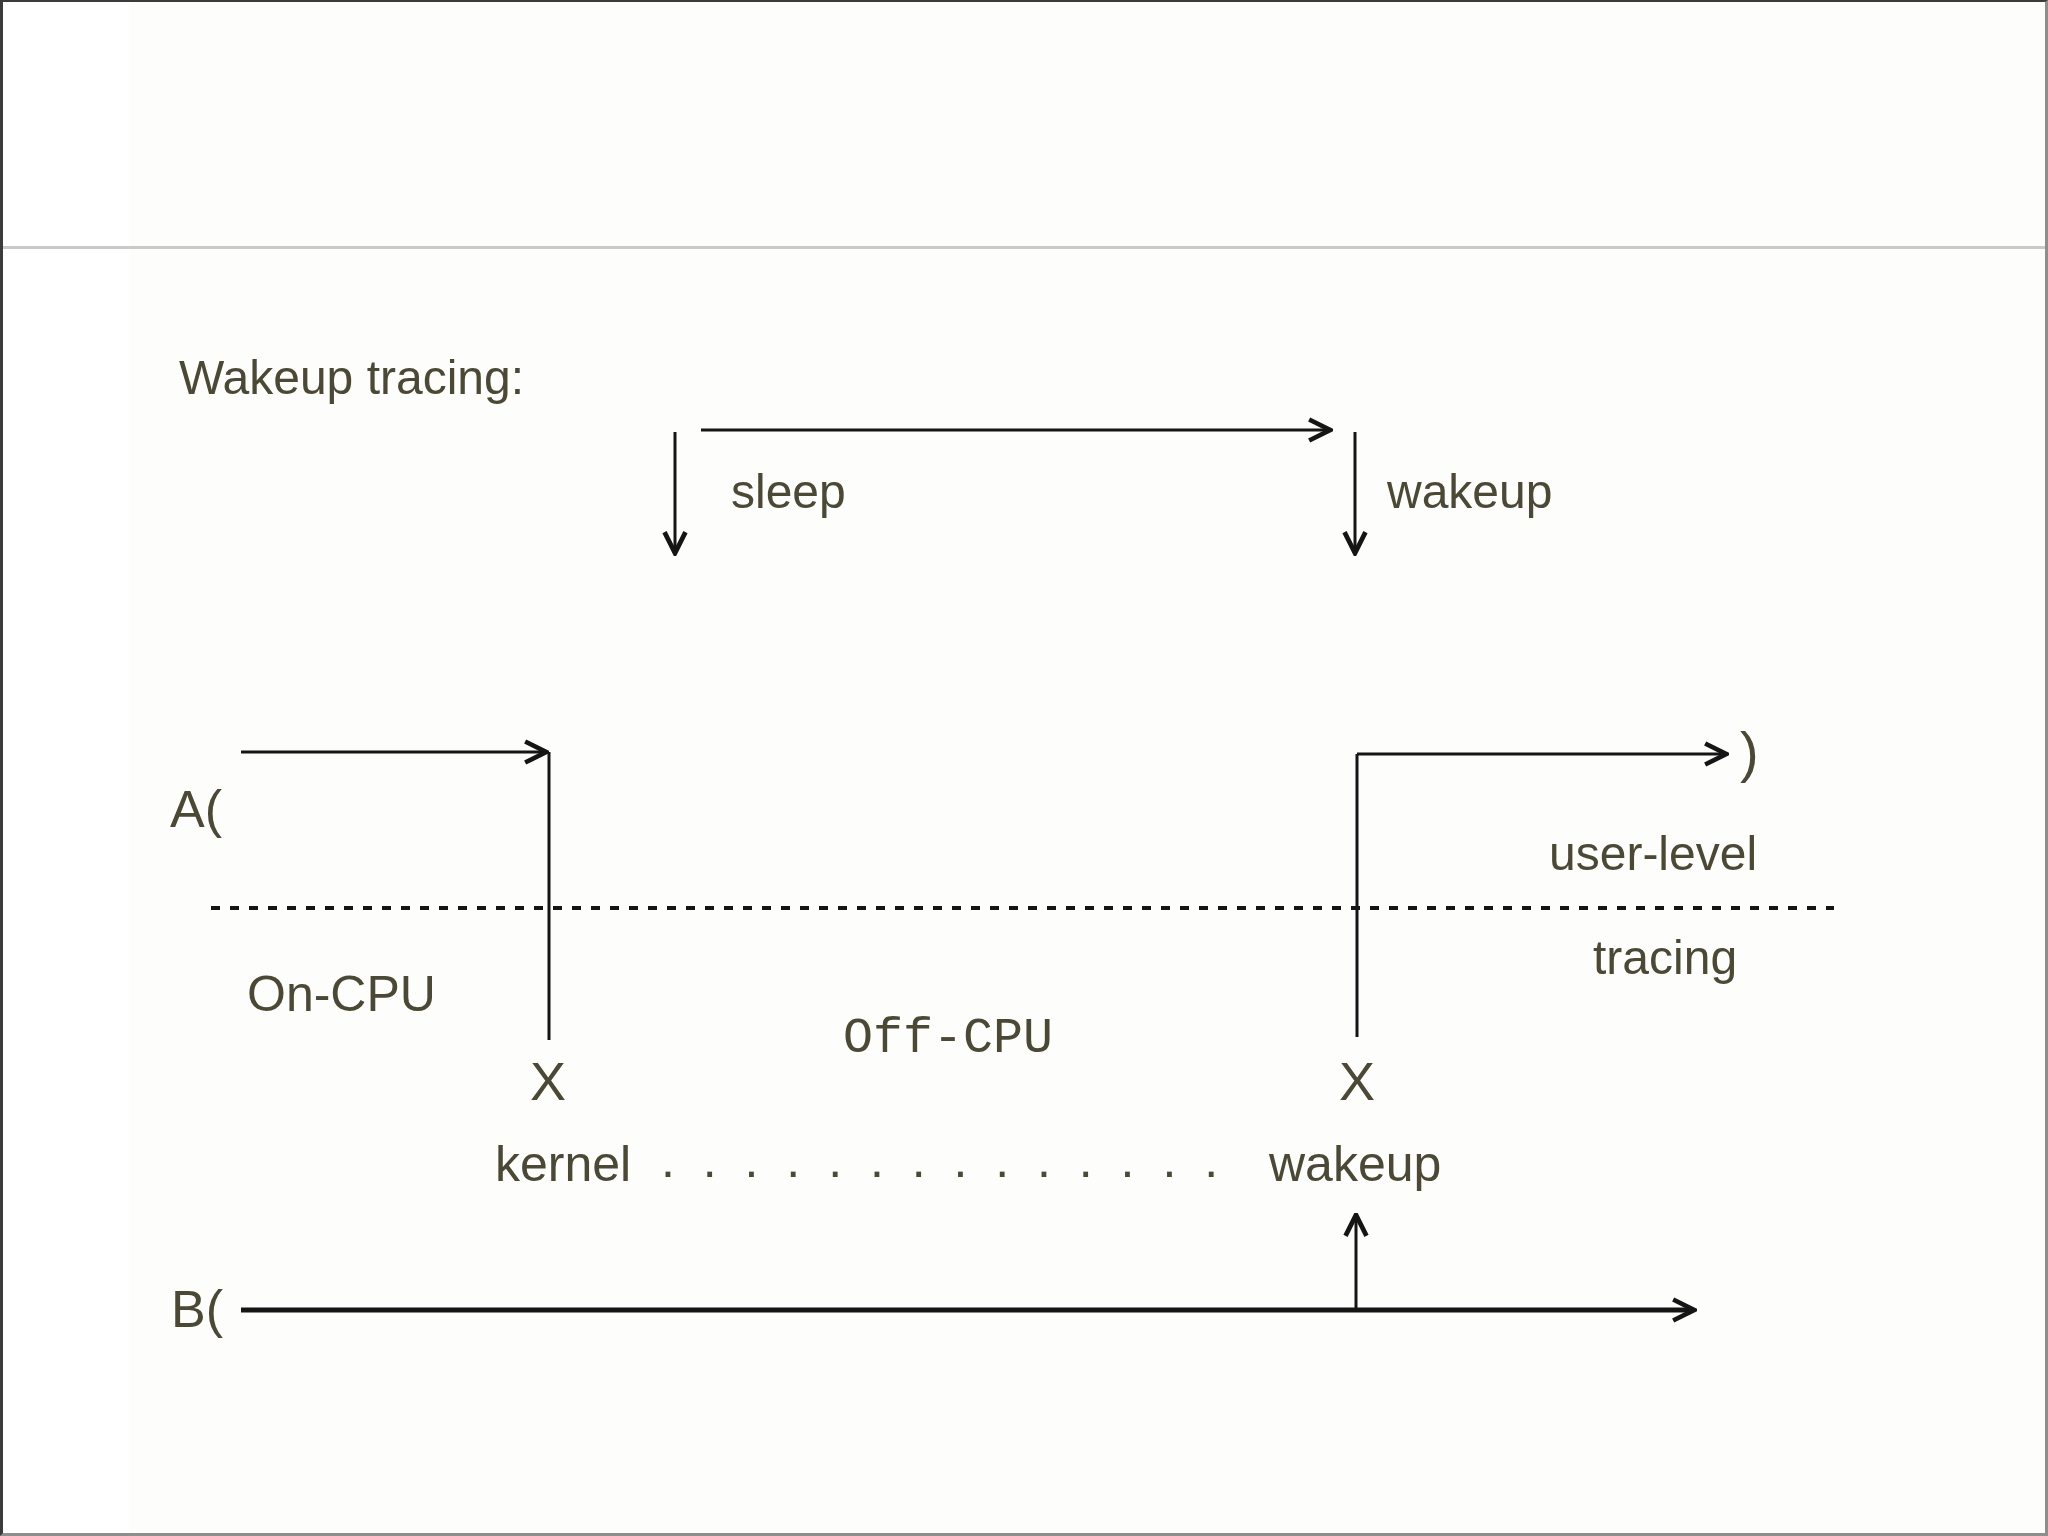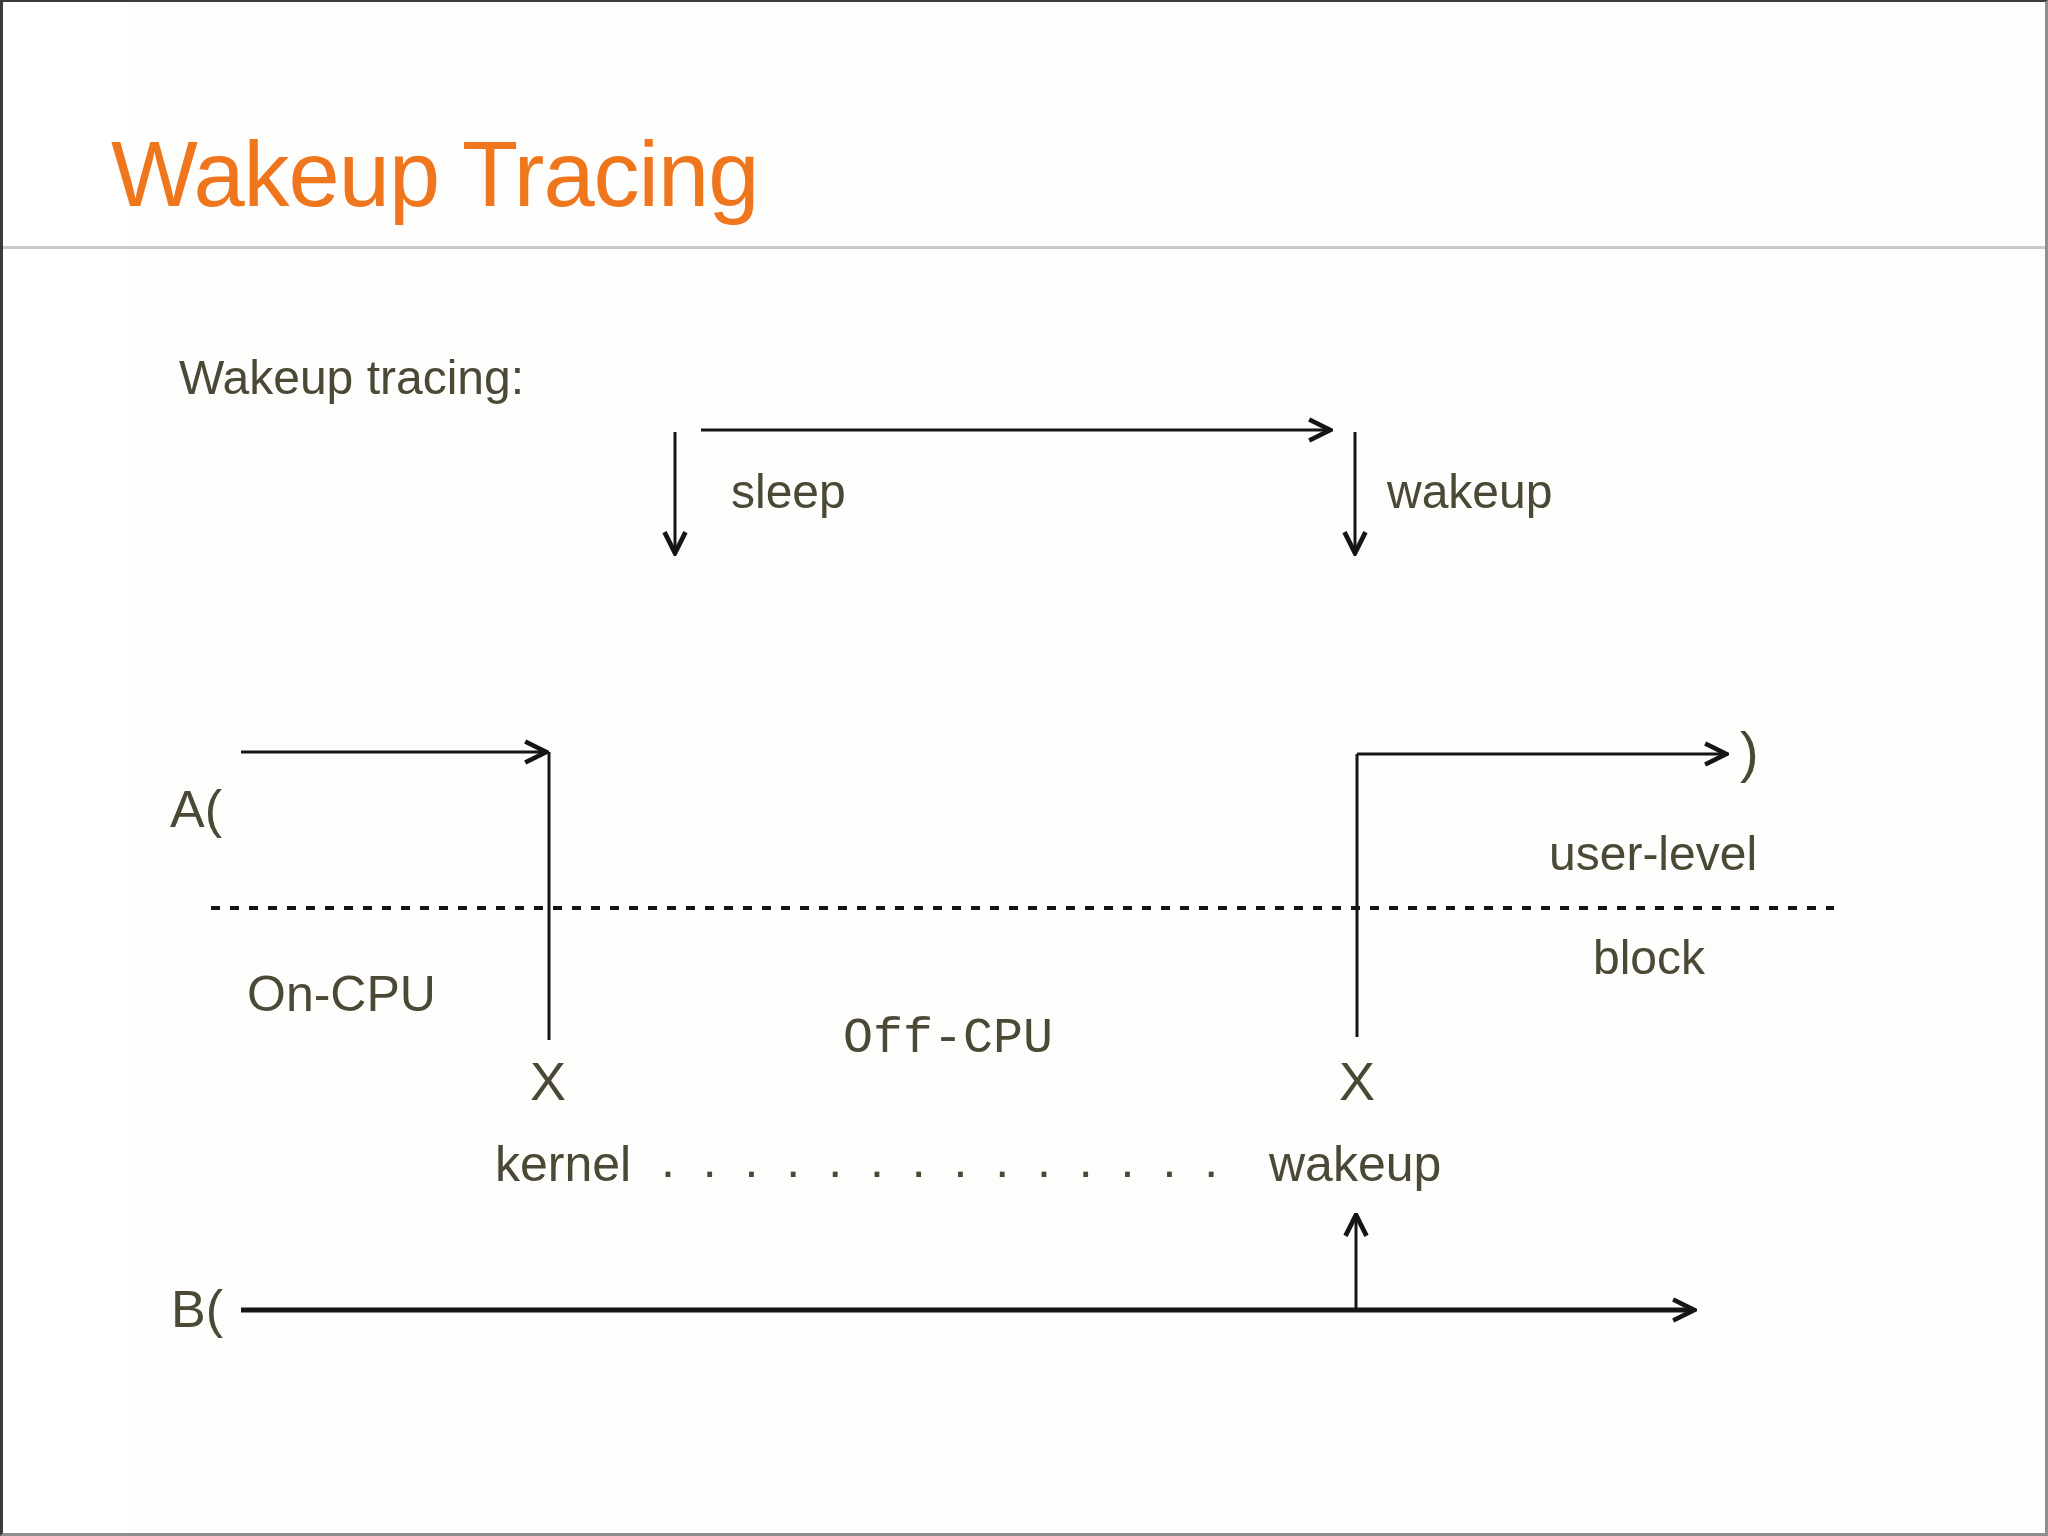--- a/index.html
+++ b/index.html
@@ -58,21 +58,20 @@
     height: 1536px;
   }
 </style>
 </head>
 <body>
 
 <div id="slide">
 
   <div class="content-panel"></div>
 
-  <div class="slide-title">Wakeup Tracing</div>
   <div class="divider"></div>
 
   <svg class="diagram-lines" viewBox="0 0 2048 1536">
     <defs>
       <marker id="arrowhead" viewBox="0 0 12 12" refX="10.5" refY="6" markerWidth="28" markerHeight="28" markerUnits="userSpaceOnUse" orient="auto-start-reverse">
         <path d="M2,1.5 L11,6 L2,10.5" fill="none" stroke="#151515" stroke-width="2"></path>
       </marker>
     </defs>
 
     <line x1="672" y1="430" x2="672" y2="550" stroke="#151515" stroke-width="3" marker-end="url(#arrowhead)"></line>
@@ -93,21 +92,21 @@
 
   <div class="label f48" style="left:176px; top:348px;">Wakeup tracing:</div>
 
   <div class="label f48" style="left:700px; top:462px;margin-left:28px;">sleep</div>
   <div class="label f48" style="left:1384px; top:462px;">wakeup</div>
 
   <div class="label f52" style="left:167px; top:778px;">A(</div>
   <div class="label f56" style="left:1737px; top:718px;">)</div>
 
   <div class="label f48" style="left:1546px; top:824px;">user-level</div>
-  <div class="label f48" style="left:1590px; top:928px;">block</div>
+  <div class="label f48" style="left:1590px; top:928px;">tracing</div>
 
   <div class="label f50" style="left:244px; top:964px;">On-CPU</div>
 
   <div class="label f54 centerx" style="left:545px; top:1048px;">X</div>
   <div class="label f50 centerx" style="left:945px; top:1008px;font-family:Liberation Mono, monospace;">Off-CPU</div>
   <div class="label f54 centerx" style="left:1354px; top:1048px;">X</div>
 
   <div class="label f50" style="left:492px; top:1134px;">kernel</div>
   <div class="label f50 dots" style="left:658px; top:1130px;">. . . . . . . . . . . . . .</div>
   <div class="label f50" style="left:1266px; top:1134px;">wakeup</div>

